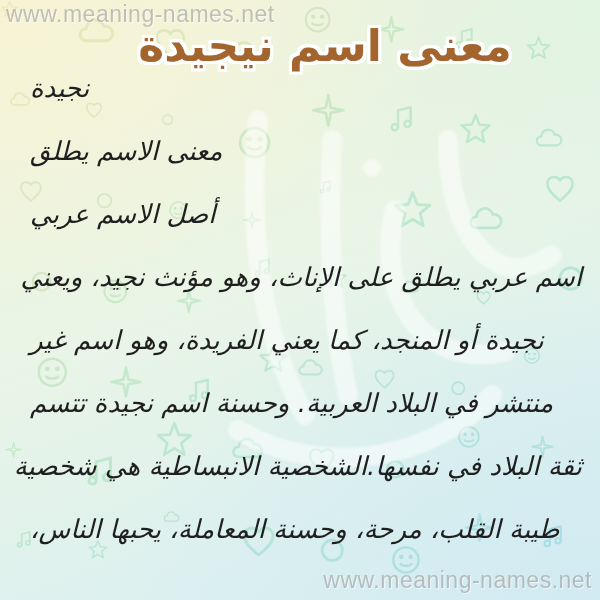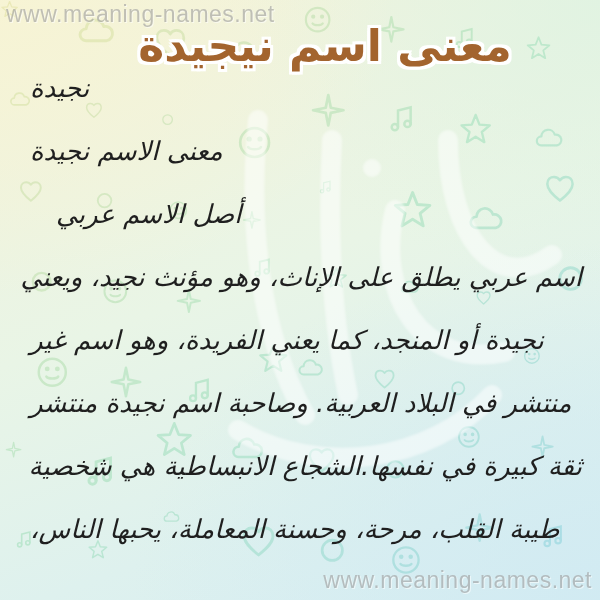--- a/index.html
+++ b/index.html
@@ -160,24 +160,24 @@
       <path d="M238 430 C320 478 430 462 492 395"></path>
     </g>
     <circle cx="372" cy="168" r="9" fill="rgba(255,255,255,0.5)"></circle>
   </svg>
 
   <div class="watermark watermark-top" style="color: rgb(160, 160, 160);">www.meaning-names.net</div>
   <div class="watermark watermark-bottom" style="color: rgb(160, 160, 160);">www.meaning-names.net</div>
 
   <div class="content">
     <div class="text-line" style="color: rgb(31, 31, 31);">نجيدة</div>
-    <div class="text-line" style="color: rgb(31, 31, 31);">معنى الاسم نجيدة</div>
-    <div class="text-line" style="color: rgb(31, 31, 31); margin-left: 26px;">أصل الاسم عربي</div>
+    <div class="text-line" style="color: rgb(31, 31, 31);">معنى الاسم يطلق</div>
+    <div class="text-line" style="color: rgb(31, 31, 31);">أصل الاسم عربي</div>
     <div class="text-line" style="color: rgb(31, 31, 31);">اسم عربي يطلق على الإناث، وهو مؤنث نجيد، ويعني</div>
     <div class="text-line" style="color: rgb(31, 31, 31);">نجيدة أو المنجد، كما يعني الفريدة، وهو اسم غير</div>
-    <div class="text-line" style="color: rgb(31, 31, 31);">منتشر في البلاد العربية. وصاحبة اسم نجيدة منتشر</div>
-    <div class="text-line" style="color: rgb(31, 31, 31);">ثقة كبيرة في نفسها.الشجاع الانبساطية هي شخصية</div>
+    <div class="text-line" style="color: rgb(31, 31, 31);">منتشر في البلاد العربية. وحسنة اسم نجيدة تتسم</div>
+    <div class="text-line" style="color: rgb(31, 31, 31);">ثقة البلاد في نفسها.الشخصية الانبساطية هي شخصية</div>
     <div class="text-line" style="color: rgb(31, 31, 31);">طيبة القلب، مرحة، وحسنة المعاملة، يحبها الناس،</div>
   </div>
 
   <h1 class="page-title" style="color: rgb(163, 100, 46);">معنى اسم نيجيدة</h1>
 
 </div>
 
 </body></html>

